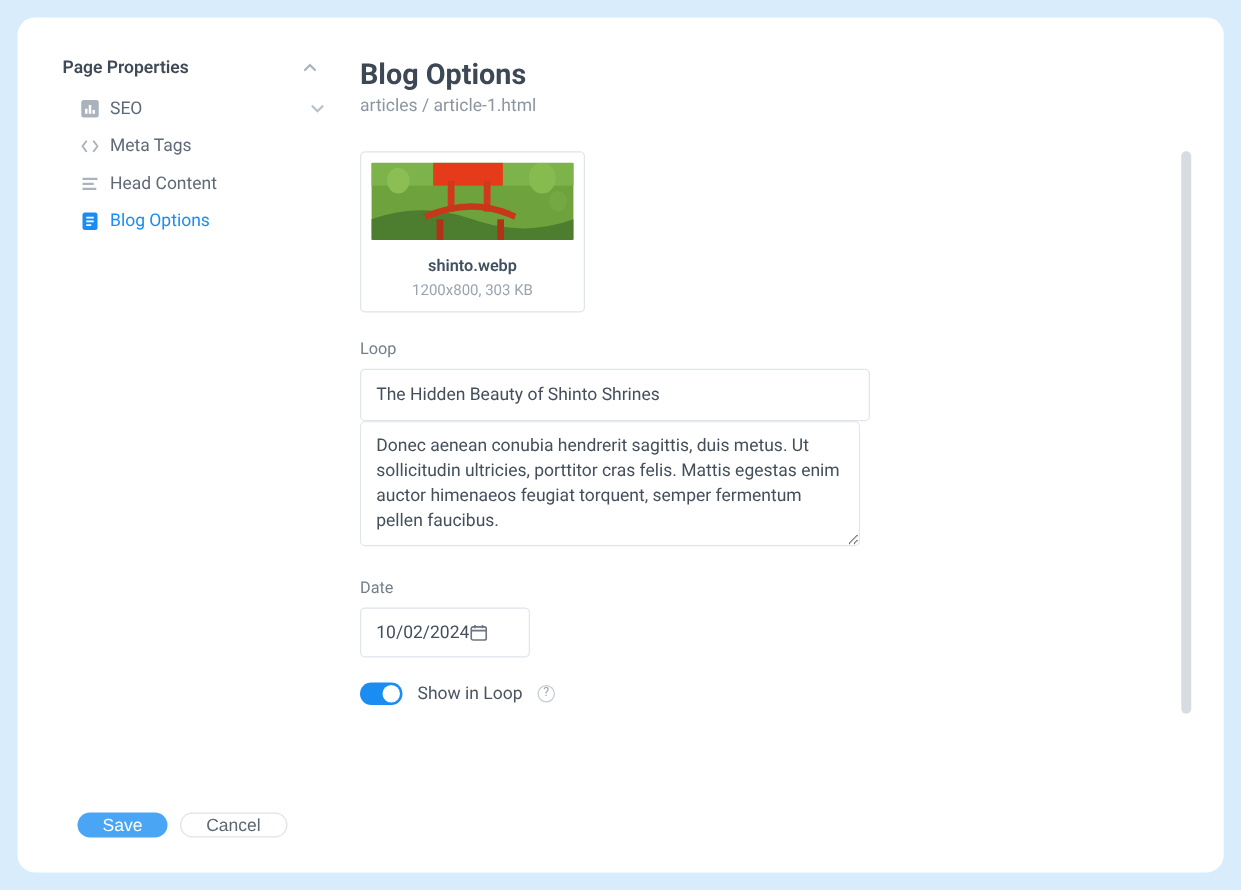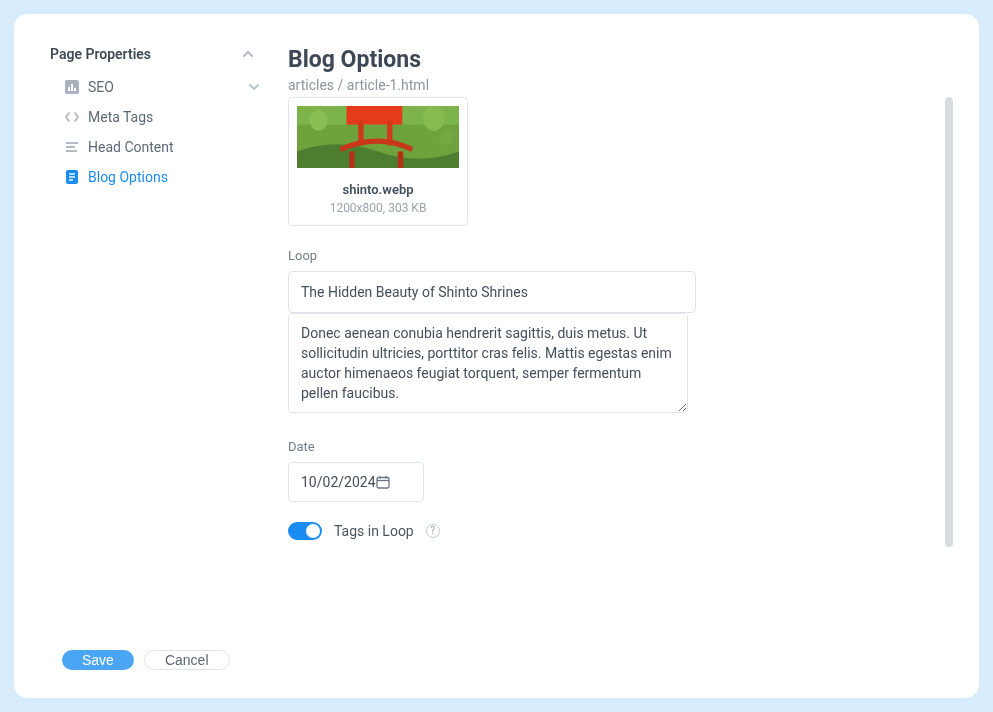--- a/index.html
+++ b/index.html
@@ -93,21 +93,21 @@
   }
   .main h1 {
     font-size: 23px;
     font-weight: 700;
     color: #3d4854;
   }
   .subpath {
     font-size: 14px;
     color: #8b96a1;
     margin-top: 4px;
-    margin-bottom: 4px;
+    margin-bottom: 28px;
   }
   .content-scroll {
     position: relative;
     flex: 1;
   }
   
   .img-card {
     width: 180px;
     border: 1px solid #dfe5ea;
     border-radius: 4px;
@@ -301,21 +301,21 @@
           <line x1="1" y1="5.5" x2="13" y2="5.5" stroke="currentColor" stroke-width="1.3"></line>
           <line x1="4" y1="1" x2="4" y2="3.5" stroke="currentColor" stroke-width="1.3"></line>
           <line x1="10" y1="1" x2="10" y2="3.5" stroke="currentColor" stroke-width="1.3"></line>
         </svg>
       </div>
 
       <div class="switch-row">
         <div class="switch">
           <div class="knob"></div>
         </div>
-        <span class="switch-label">Tags in Loop</span>
+        <span class="switch-label">Show in Loop</span>
         <span class="help-icon">?</span>
       </div>
 
       <div class="scrollbar"></div>
     </div>
   </section>
 
 </div>
 
 </body></html>

